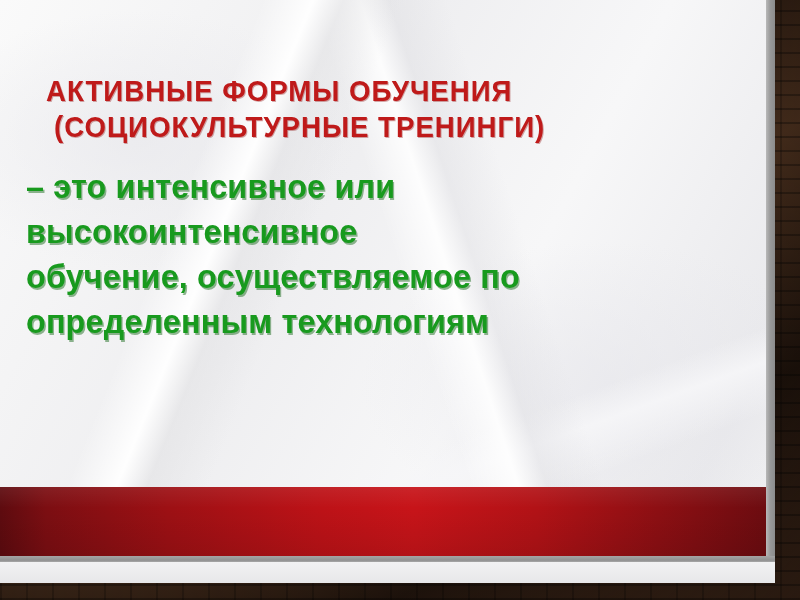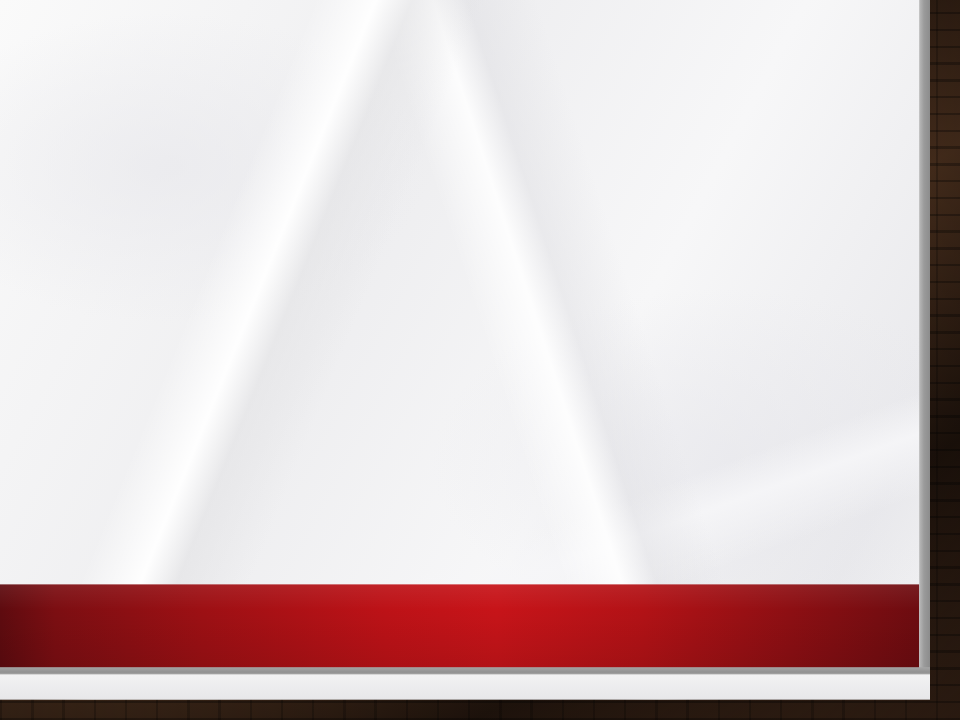--- a/index.html
+++ b/index.html
@@ -157,21 +157,31 @@
 </style>
 </head>
 <body>
 
 <div id="backdrop"></div>
 
 <div id="slide">
 
   <div id="slide-paper"></div>
 
+  <div id="title-block">
+    <div class="title-line" id="title-line-1">АКТИВНЫЕ ФОРМЫ ОБУЧЕНИЯ</div>
+    <div class="title-line" id="title-line-2">(СОЦИОКУЛЬТУРНЫЕ ТРЕНИНГИ)</div>
+  </div>
 
+  <div id="body-block">
+    <div class="body-line">– это интенсивное или</div>
+    <div class="body-line">высокоинтенсивное</div>
+    <div class="body-line">обучение, осуществляемое по</div>
+    <div class="body-line">определенным технологиям</div>
+  </div>
 
   <div id="red-bar"></div>
 
   <div id="slide-edge-right"></div>
   <div id="slide-edge-bottom"></div>
   <div id="slide-margin-bottom"></div>
 
 </div>
 
 </body></html>

